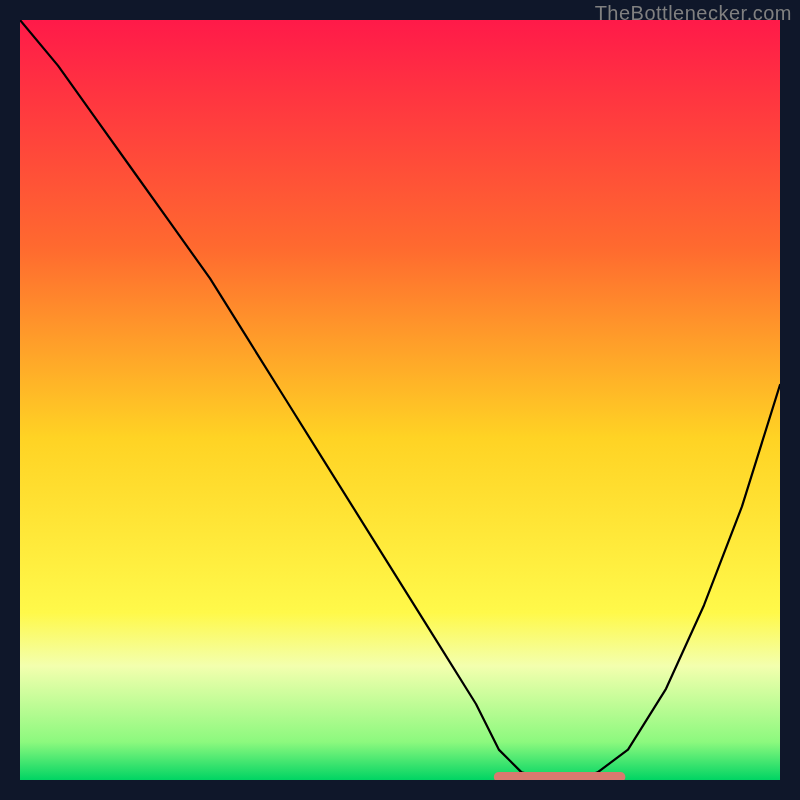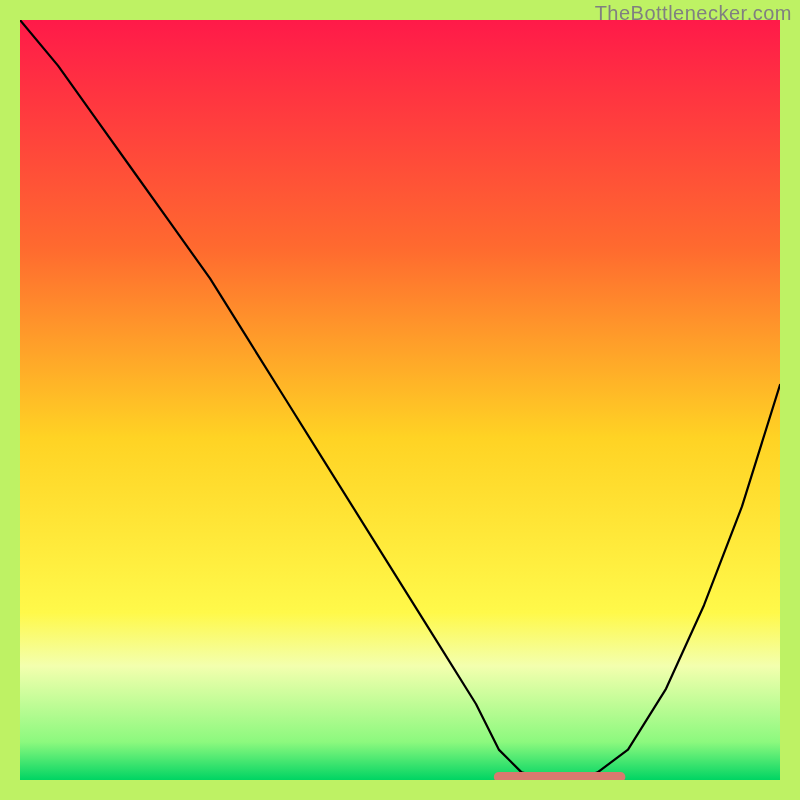--- a/index.html
+++ b/index.html
@@ -1,16 +1,16 @@
 <!DOCTYPE html>
 <html><head>
 <meta charset="utf-8">
 <style>
   html,body{margin:0;padding:0;width:800px;height:800px;overflow:hidden;font-family:Arial,Helvetica,sans-serif;}
-  .frame{position:relative;width:800px;height:800px;background:#bef264;}
+  .frame{position:relative;width:800px;height:800px;background:#0f172a;}
   .plot{position:absolute;left:20px;top:20px;width:760px;height:760px;}
   .plot svg{display:block;}
   .watermark{position:absolute;top:2px;right:8px;font-size:20px;color:#808080;font-weight:400;letter-spacing:0.5px;}
 </style>
 </head>
 <body>
 
 <div class="frame">
   <div class="plot">
     <svg id="svg" width="760" height="760" viewBox="0 0 760 760">

